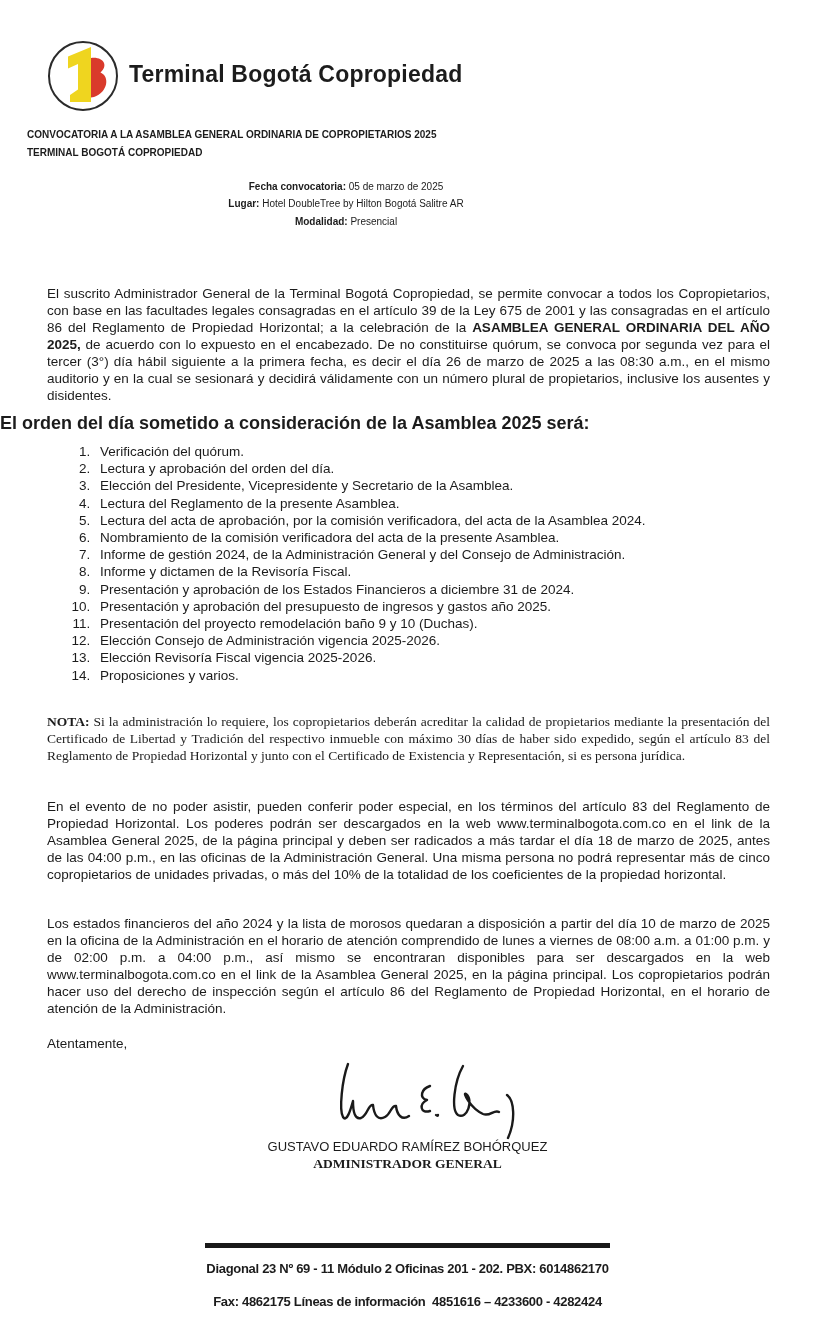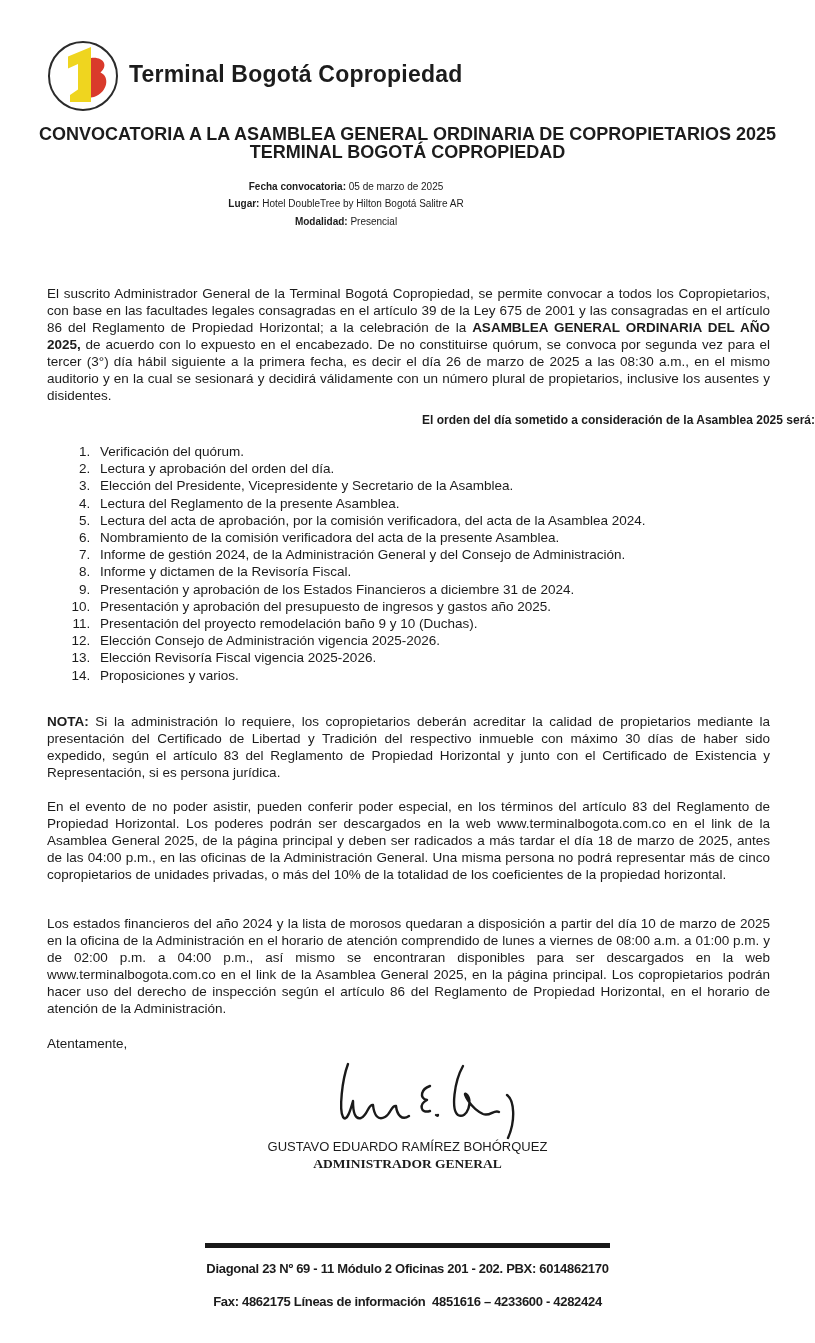--- a/index.html
+++ b/index.html
@@ -14,39 +14,39 @@
   .page { position: relative; width: 815px; height: 1343px; overflow: hidden; }
 
   
   .header { position: absolute; top: 38px; left: 46px; display: flex; align-items: flex-start; }
   .logo { width: 74px; height: 76px; flex: 0 0 auto; }
   .header-text { margin-left: 9px; padding-top: 24px; }
   .org-name { font-size: 23px; font-weight: bold; line-height: 24px; letter-spacing: 0.2px; }
   .nit { font-size: 12.5px; font-weight: bold; margin-top: 3px; margin-left: 5px; }
 
   
-  .doc-title { position: absolute; top: 126px; left: 0; width: 815px; text-align: center;
-               font-weight: bold; font-size: 18px; line-height: 17.5px; }
+  .doc-title { position: absolute; top: 126px; left: 0; width: 815px; 
+               font-weight: bold; font-size: 10px; line-height: 17.5px; padding-left: 27px; }
 
   
   .meta { position: absolute; top: 178px; left: 0; width: 692px; text-align: center;
           font-size: 10px; line-height: 17.4px; }
   .meta b { font-weight: bold; }
   .prewrap { white-space: pre-wrap; }
 
   
   .para { position: absolute; left: 47px; width: 723px; font-size: 13.5px; line-height: 17px;
           text-align: justify; }
   .intro { top: 271px; }
-  .agenda-heading { position: absolute; top: 413px; left: 0; width: 815px; text-align: right;
-                    font-weight: bold; font-size: 12px; }
+  .agenda-heading { position: absolute; top: 413px; left: 0; width: 815px; text-align: left;
+                    font-weight: bold; font-size: 18px; }
   .agenda-list { position: absolute; top: 443px; left: 47px; width: 723px; margin: 0;
                  padding-left: 47px; font-size: 13.5px; line-height: 17.2px; }
   .agenda-list li { padding-left: 6px; }
-  .nota { top: 699px; }
+  .nota { top: 699px; font-family: Liberation Serif, serif; }
   .poderes { top: 784px; }
   .estados { top: 901px; }
   .atentamente { position: absolute; top: 1036px; left: 47px; font-size: 13.5px; }
 
   
   .signature-block { position: absolute; top: 1058px; left: 0; width: 815px; text-align: center; }
   .signature-svg { display: block; margin: 0 auto; }
   .signer-name { font-weight: normal; font-size: 13px; line-height: 17px; margin-top: -4px; }
   .signer-title { font-weight: bold; font-size: 13.5px; line-height: 17px; font-family: Liberation Serif, serif; }
 

